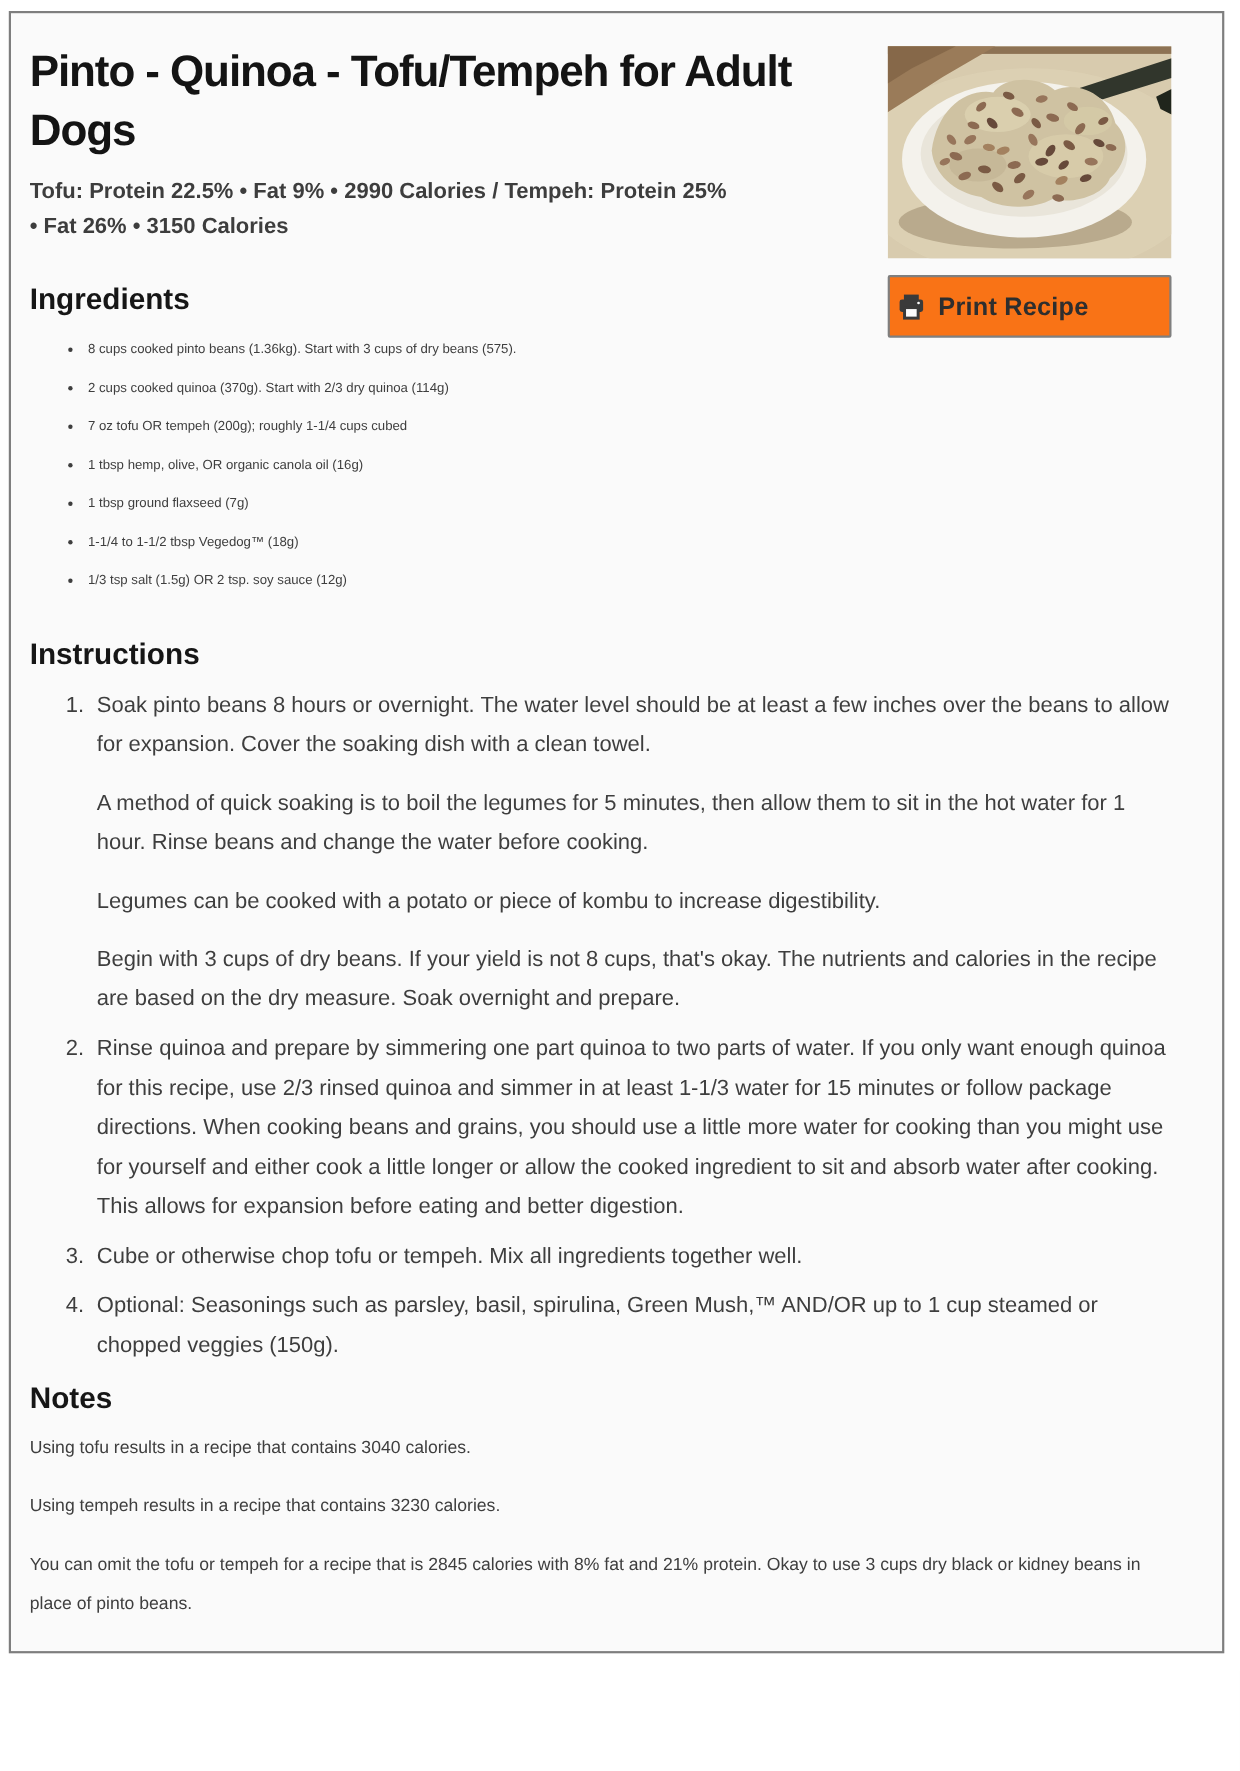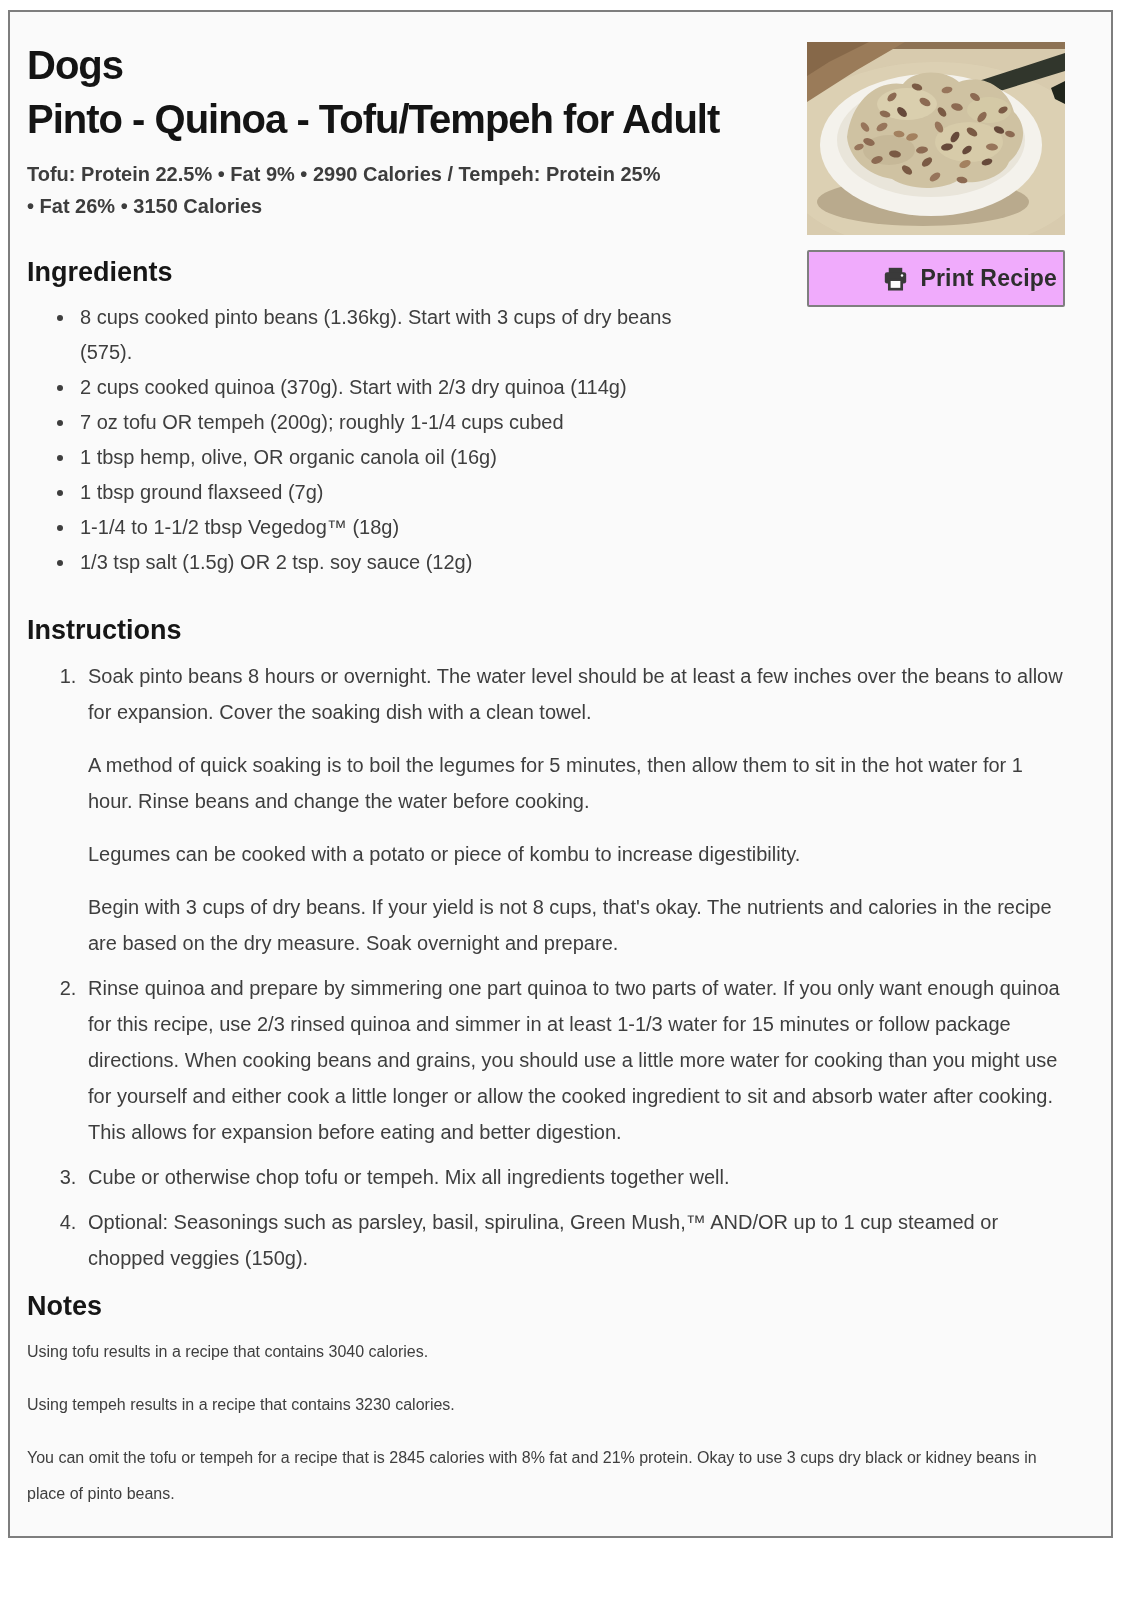--- a/index.html
+++ b/index.html
@@ -25,26 +25,26 @@
     width: 258px;
     height: 193px;
     line-height: 0;
   }
   .photo svg { width: 258px; height: 193px; }
   .print-btn {
     box-sizing: border-box;
     margin-top: 15px;
     width: 258px;
     height: 57px;
-    background: #f0abfc;
+    background: #f97316;
     border: 2px solid #7f7f7f;
     border-radius: 2px;
     display: flex;
     align-items: center;
-    justify-content: flex-end;
+    justify-content: flex-start;
     gap: 11px;
     cursor: pointer;
     font-family: "Liberation Sans", sans-serif;
   }
   .print-btn .label {
     font-size: 23px;
     font-weight: 700;
     color: #2e2e2e;
     letter-spacing: 0.2px;
   }
@@ -73,21 +73,21 @@
     font-weight: 700;
     color: #161616;
   }
   h2.notes-h { margin-top: 12px; }
 
   ul.ingredients {
     margin: 0;
     padding: 0 0 0 49px;
     max-width: 616px;
     list-style: disc;
-    font-size: 20px;
+    font-size: 12px;
     line-height: 35px;
     color: #3e3e3e;
   }
   ul.ingredients li { padding-left: 4px; }
 
   ol.steps {
     margin: 6px 0 0 0;
     padding: 0 0 0 55px;
     font-size: 20px;
     line-height: 36px;
@@ -179,22 +179,22 @@
         <rect x="6" y="2.5" width="12" height="5" fill="#3a3a3a"></rect>
         <rect x="2.5" y="6.5" width="19" height="10" rx="2" fill="#3a3a3a"></rect>
         <circle cx="17.8" cy="9.3" r="1.1" fill="#fcfcfc"></circle>
         <rect x="6.5" y="13" width="11" height="8.5" fill="#fcfcfc" stroke="#3a3a3a" stroke-width="2.4"></rect>
       </svg>
       <span class="label">Print Recipe</span>
     </button>
   </div>
 
   <h1 class="title">
+    <span>Pinto - Quinoa - Tofu/Tempeh for Adult</span>
     <span>Dogs</span>
-    <span>Pinto - Quinoa - Tofu/Tempeh for Adult</span>
   </h1>
 
   <div class="summary">
     <span>Tofu: Protein 22.5% • Fat 9% • 2990 Calories / Tempeh: Protein 25%</span>
     <span>• Fat 26% • 3150 Calories</span>
   </div>
 
   <h2 class="section">Ingredients</h2>
   <ul class="ingredients">
     <li>8 cups cooked pinto beans (1.36kg). Start with 3 cups of dry beans (575).</li>

